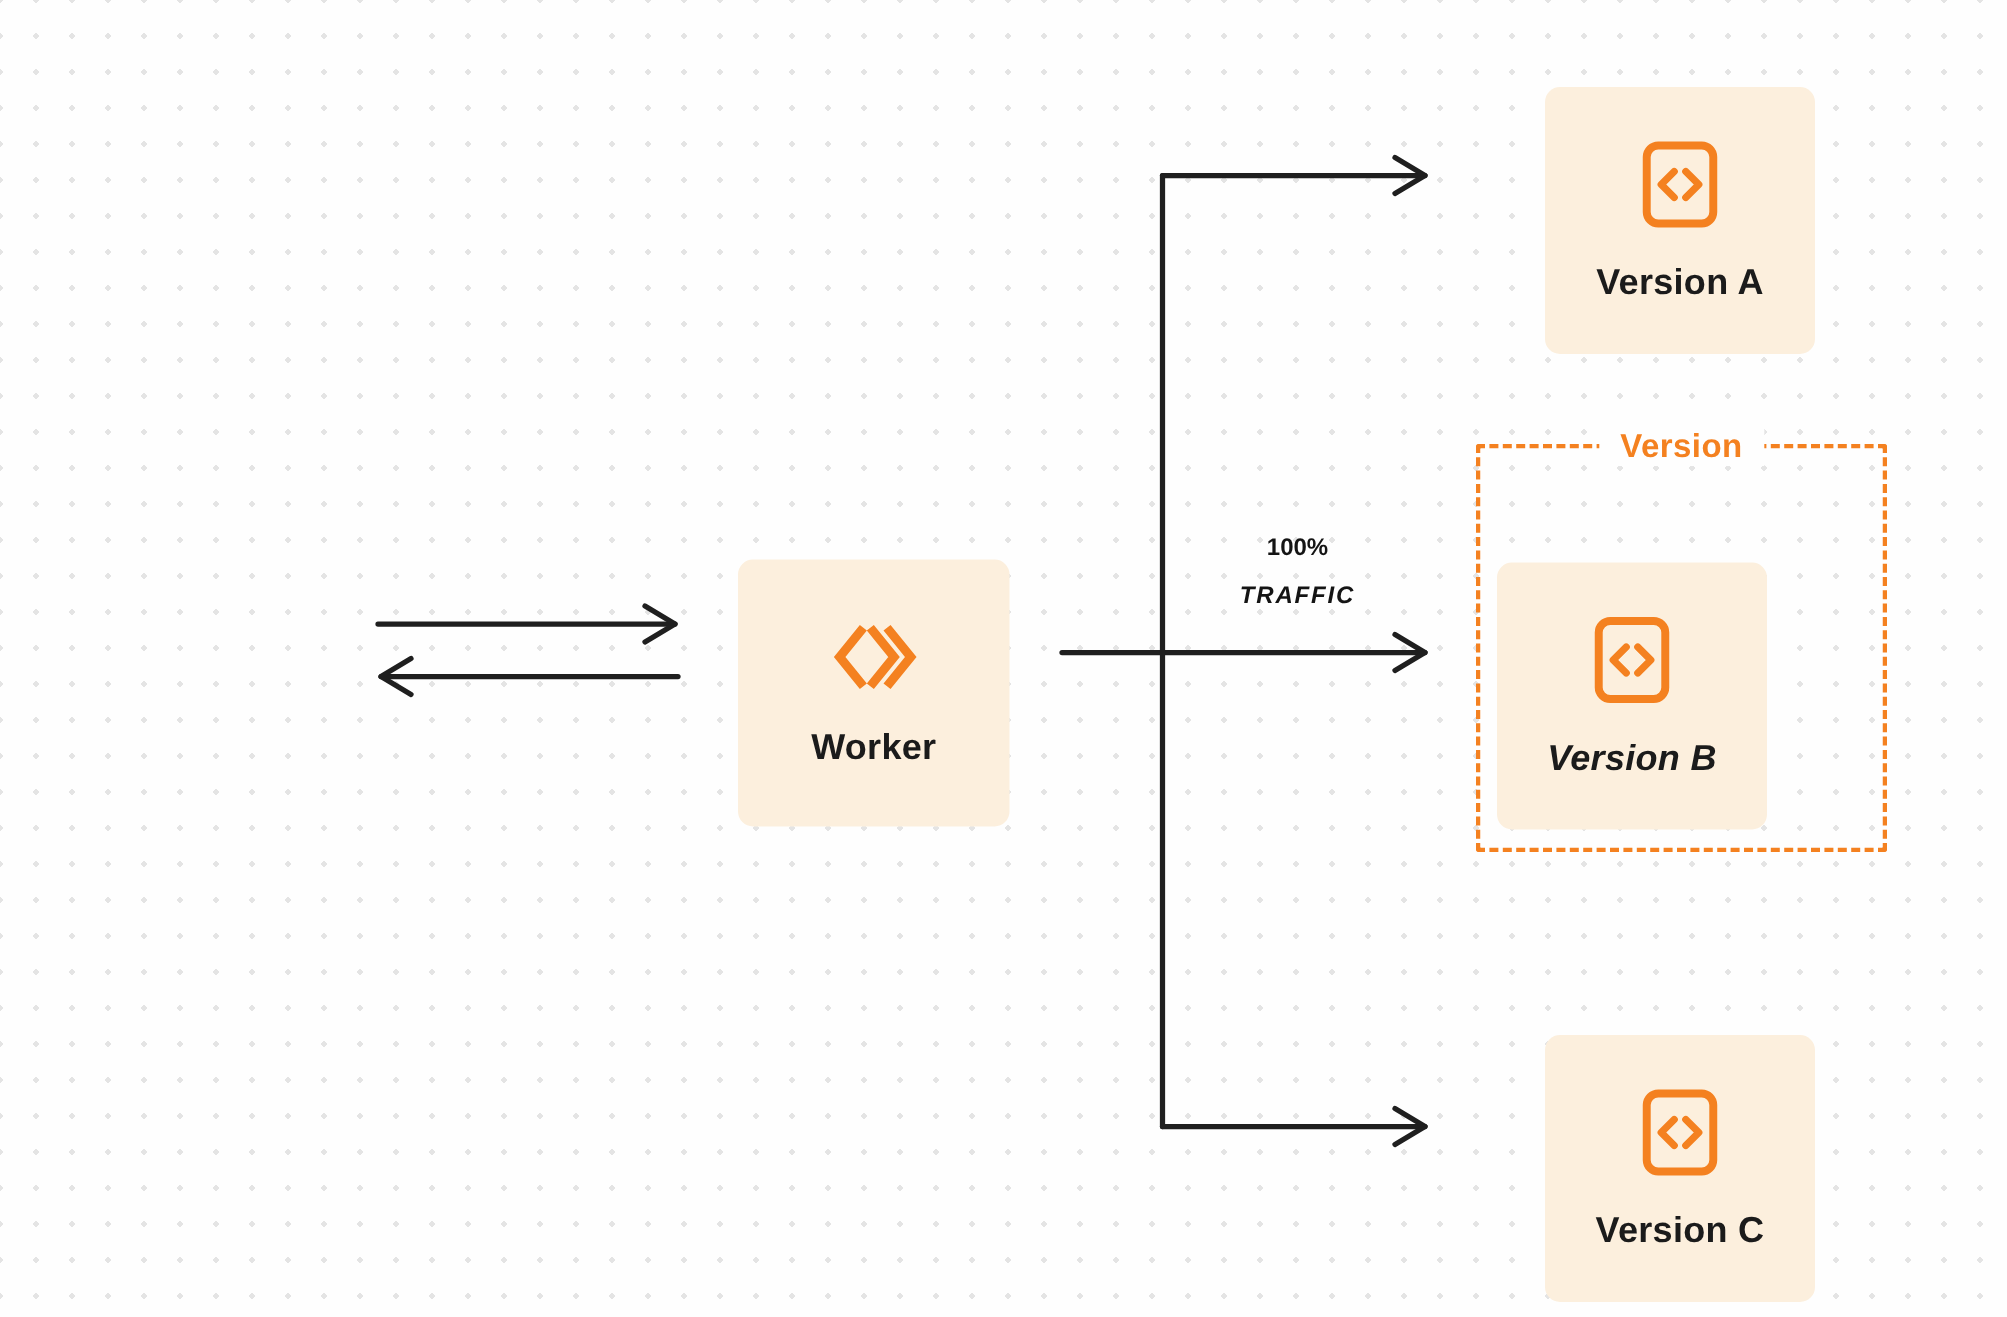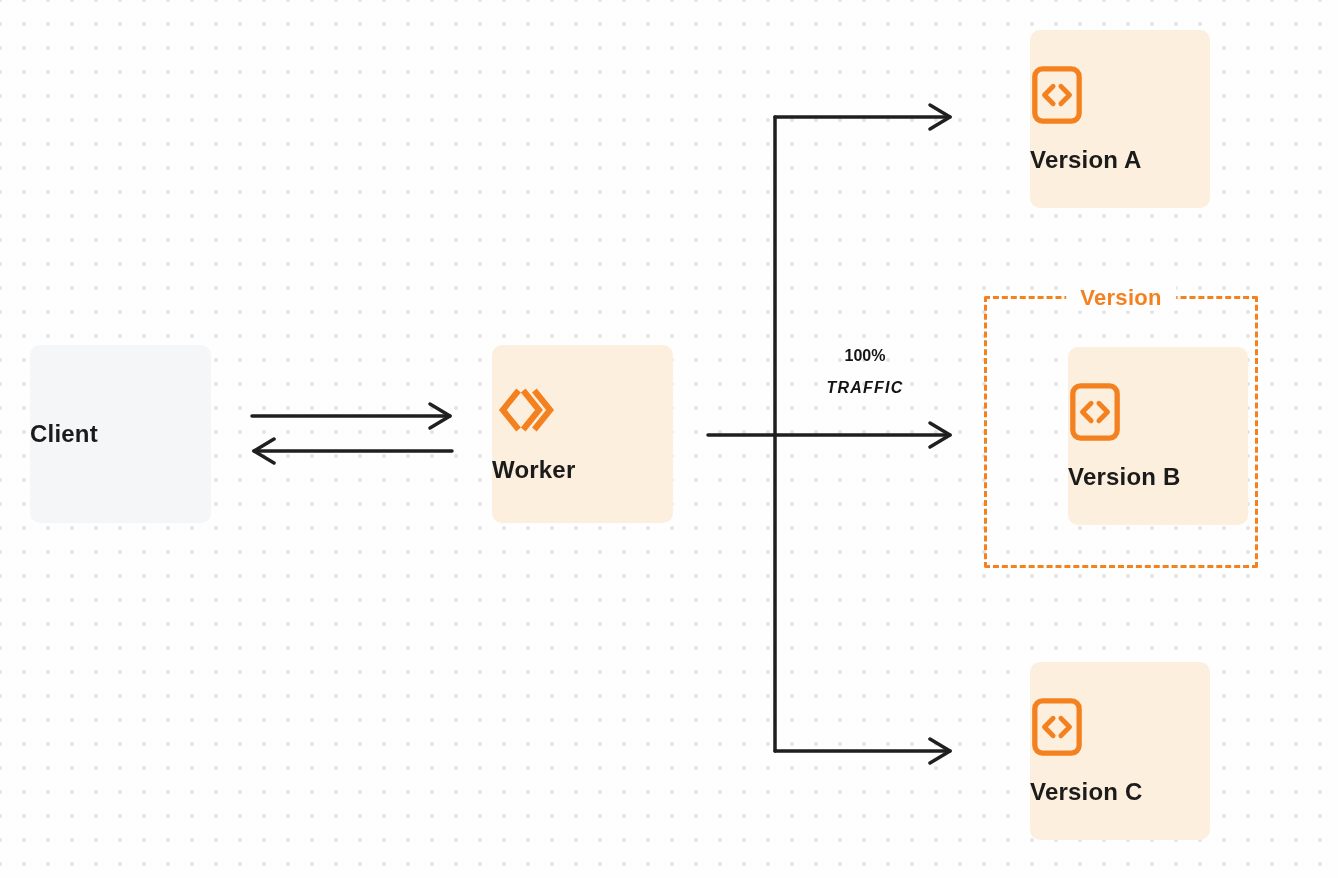--- a/index.html
+++ b/index.html
@@ -29,50 +29,51 @@
     position:absolute;inset:0;width:1338px;height:878px;
     pointer-events:none;
   }
   .edge{stroke:var(--ink);stroke-width:3.5;fill:none;stroke-linecap:round;stroke-linejoin:round;}
   .arrowhead{stroke:var(--ink);stroke-width:3.5;fill:none;stroke-linecap:round;stroke-linejoin:round;}
 
   .node{
     position:absolute;
     border-radius:10px;
     display:flex;flex-direction:column;
-    align-items:flex-start;justify-content:center;
+    align-items:center;justify-content:center;
     gap:16px;
+    margin-top:28px;
   }
   .node-label{
     font-size:24px;font-weight:700;color:#1b1b1b;letter-spacing:.2px;
   }
   .client-node{
     left:30px;top:345px;width:181px;height:178px;
     background:var(--gray-box);
   }
   .worker-node{
     left:492px;top:345px;width:181px;height:178px;
     background:var(--cream);
   }
   .version-node{
     width:180px;height:178px;background:var(--cream);
   }
   .version-a{left:1030px;top:30px;}
-  .version-b{left:1068px;top:347px;}
+  .version-b{left:998px;top:347px;font-style:italic;}
   .version-c{left:1030px;top:662px;}
 
   .icon{display:block;}
   .workers-icon-svg{width:68px;height:52px;}
   .workers-icon-svg polyline{stroke:var(--orange);stroke-width:6.5;fill:none;}
   .code-icon-svg{width:54px;height:62px;}
   .code-icon-svg rect{stroke:var(--orange);stroke-width:5.5;fill:none;}
   .code-icon-svg polyline{stroke:var(--orange);stroke-width:5;fill:none;stroke-linecap:round;stroke-linejoin:round;}
 
   .traffic-label{
-    position:absolute;left:800px;top:340px;width:130px;
+    position:absolute;left:800px;top:350px;width:130px;
     text-align:center;color:#141414;
     font-size:16px;font-weight:700;line-height:2.0;
   }
   .traffic-line2{letter-spacing:1.2px;font-style:italic;}
 
   .deployed-box{
     position:absolute;left:984px;top:296px;width:274px;height:272px;
     border:3px dashed var(--orange);
     border-radius:2px;
   }
@@ -104,23 +105,20 @@
 
     <path class="edge" d="M708,435 H950" marker-end="url(#head)"></path>
 
     <path class="edge" d="M775,117 V751"></path>
 
     <path class="edge" d="M775,117 H950" marker-end="url(#head)"></path>
 
     <path class="edge" d="M775,751 H950" marker-end="url(#head)"></path>
   </svg>
 
-  <div class="node client-node">
-    <div class="node-label">Client</div>
-  </div>
 
   <div class="node worker-node">
     <span class="icon">
       <svg class="workers-icon-svg" viewBox="0 0 72 56" xmlns="http://www.w3.org/2000/svg">
         <polyline points="28,7 11,28 28,49"></polyline>
         <polyline points="33,7 50,28 33,49"></polyline>
         <polyline points="45,7 62,28 45,49"></polyline>
       </svg>
     </span>
     <div class="node-label">Worker</div>

